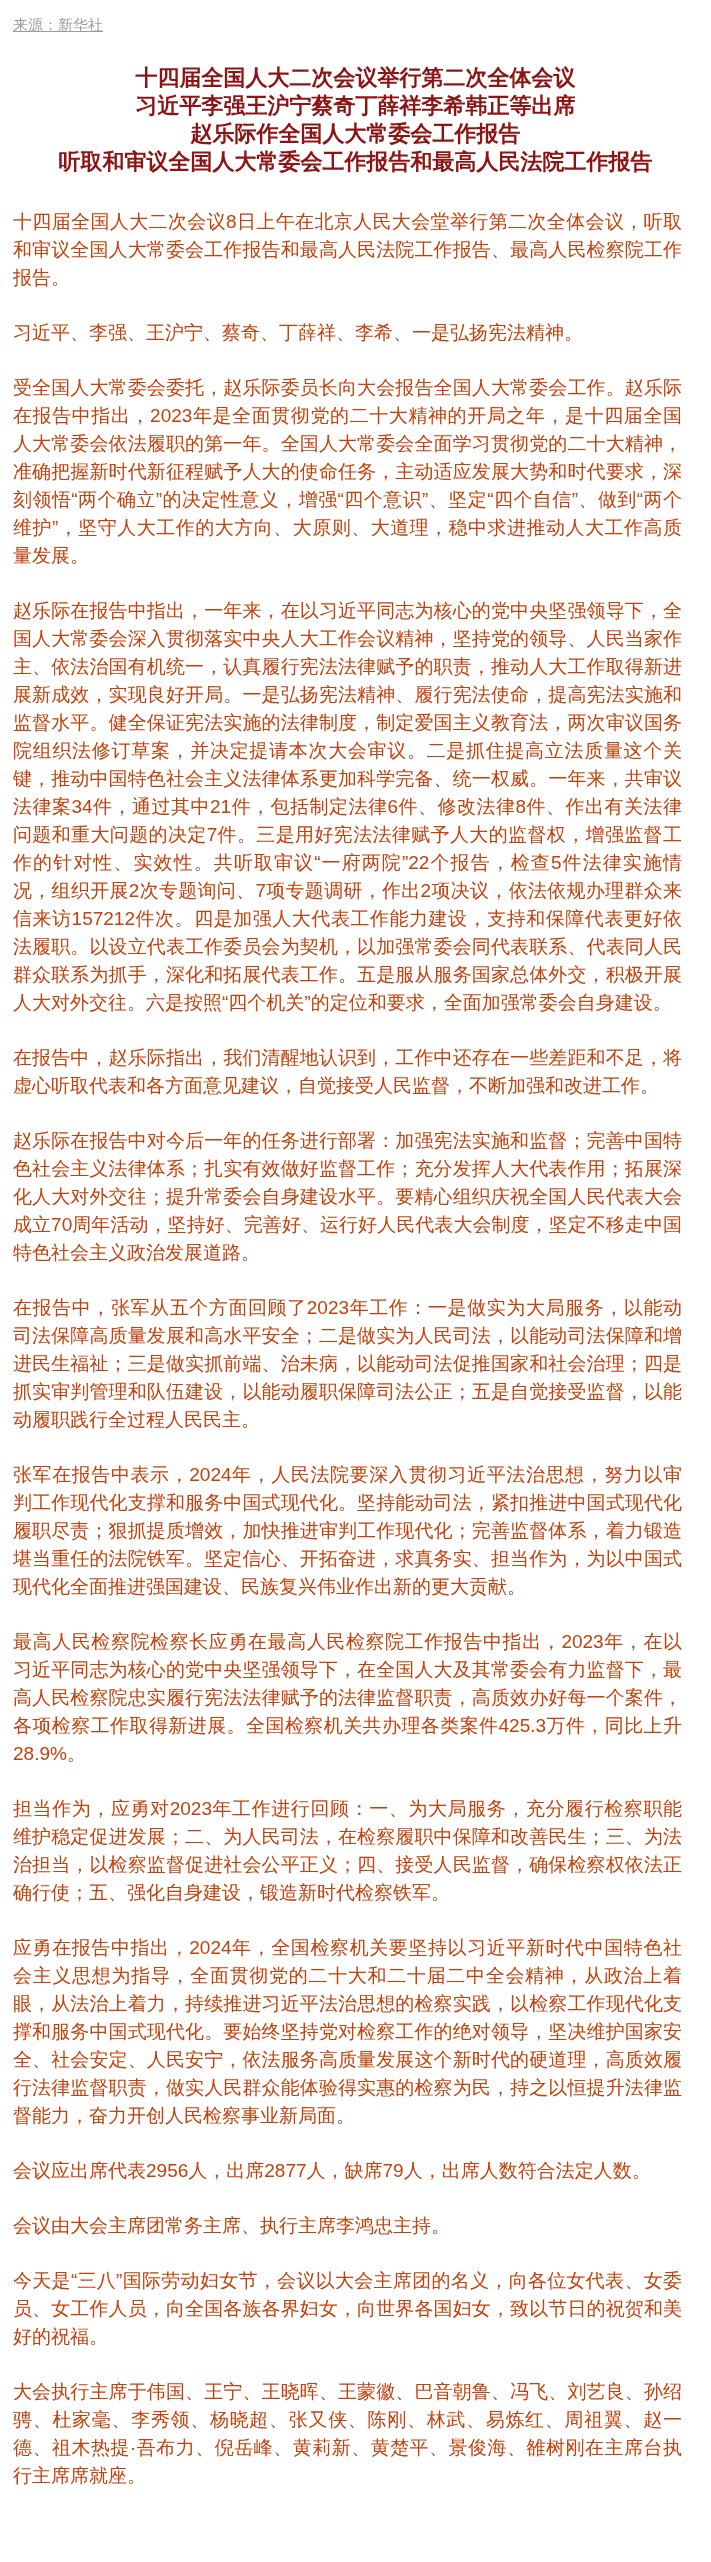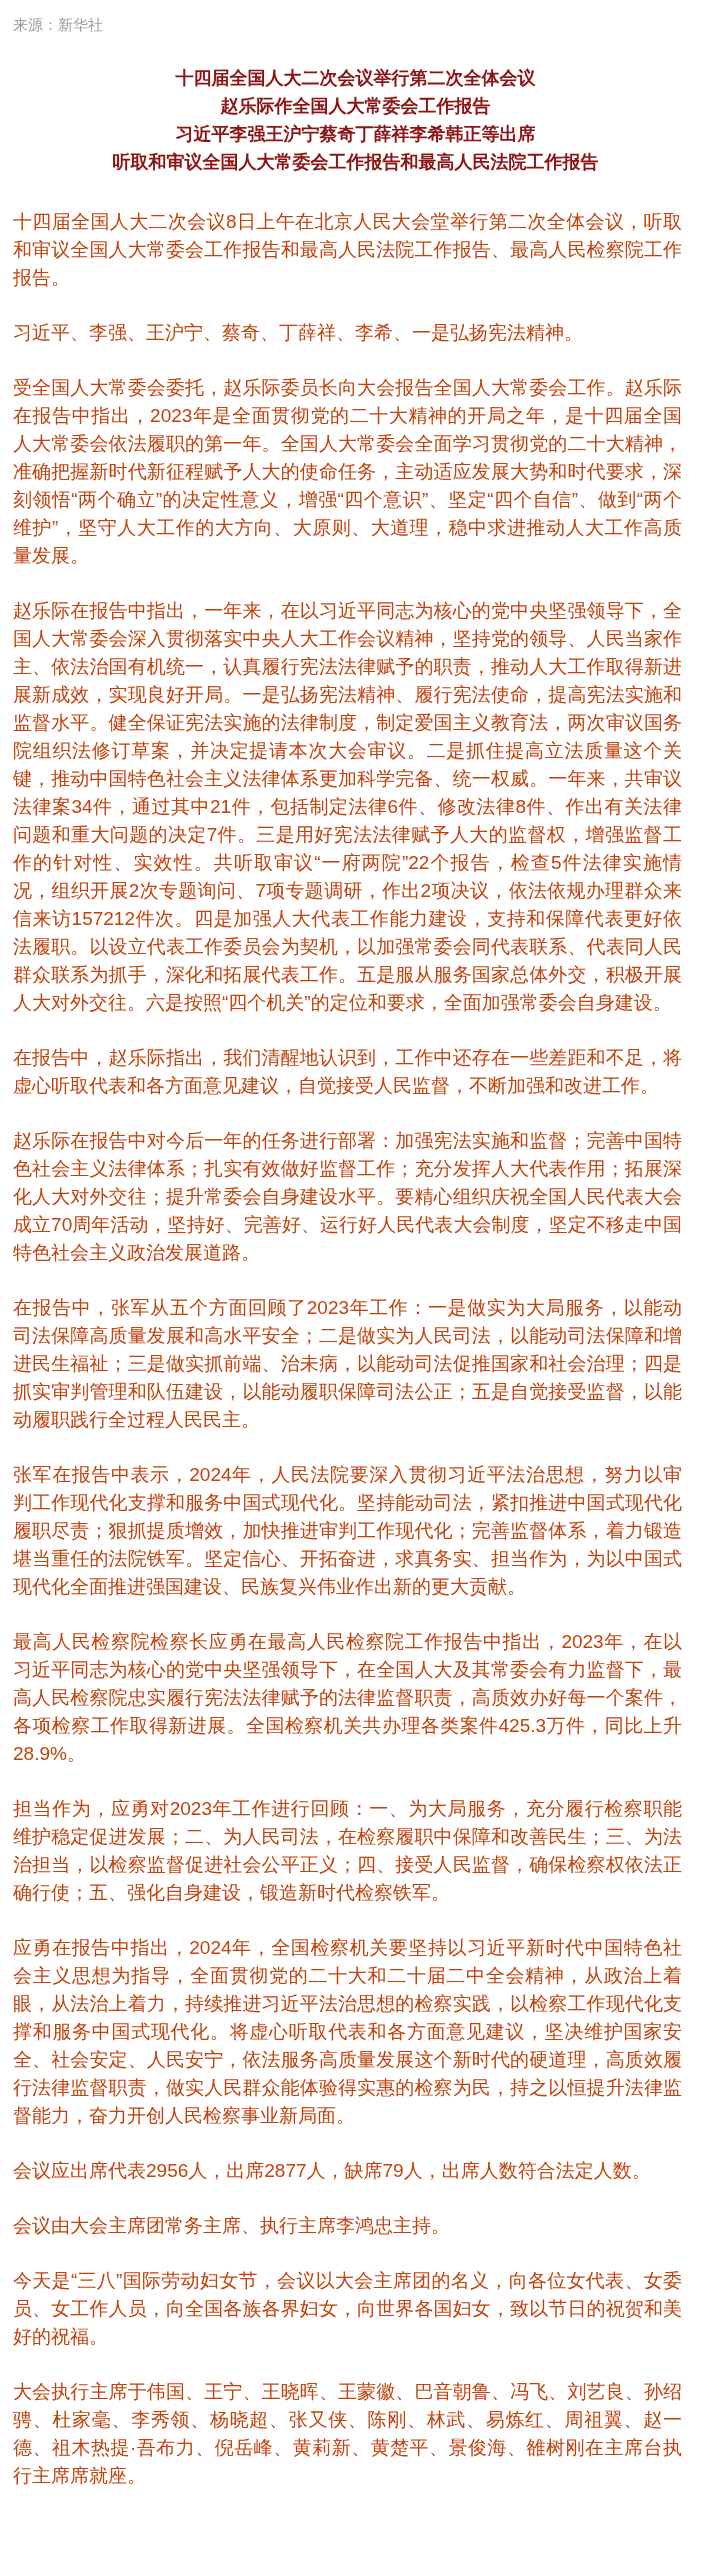--- a/index.html
+++ b/index.html
@@ -13,26 +13,27 @@
     box-sizing: border-box;
     padding: 8px 13px 30px 13px;
     font-family: "Liberation Sans", sans-serif;
     background: #ffffff;
   }
   .source {
     font-size: 15px;
     line-height: 22px;
     color: #9c9c9c;
     margin: 6px 0 0 0;
+    text-decoration: underline;
   }
   .title {
     margin: 28px 0 0 0;
     text-align: center;
     color: #8c1414;
-    font-size: 18px;
+    font-size: 22px;
     font-weight: bold;
   }
   .title div {
     line-height: 28px;
   }
   .body {
     margin-top: 32px;
   }
   .body p {
     font-size: 19px;
@@ -46,35 +47,35 @@
   }
 </style>
 </head>
 <body>
 
 <div class="page">
   <div class="source">来源：新华社</div>
 
   <div class="title">
       <div>十四届全国人大二次会议举行第二次全体会议</div>
+      <div>习近平李强王沪宁蔡奇丁薛祥李希韩正等出席</div>
       <div>赵乐际作全国人大常委会工作报告</div>
-      <div>习近平李强王沪宁蔡奇丁薛祥李希韩正等出席</div>
       <div>听取和审议全国人大常委会工作报告和最高人民法院工作报告</div>
     </div>
 
   <div class="body">
       <p>十四届全国人大二次会议8日上午在北京人民大会堂举行第二次全体会议，听取和审议全国人大常委会工作报告和最高人民法院工作报告、最高人民检察院工作报告。</p>
       <p>习近平、李强、王沪宁、蔡奇、丁薛祥、李希、一是弘扬宪法精神。</p>
       <p>受全国人大常委会委托，赵乐际委员长向大会报告全国人大常委会工作。赵乐际在报告中指出，2023年是全面贯彻党的二十大精神的开局之年，是十四届全国人大常委会依法履职的第一年。全国人大常委会全面学习贯彻党的二十大精神，准确把握新时代新征程赋予人大的使命任务，主动适应发展大势和时代要求，深刻领悟“两个确立”的决定性意义，增强“四个意识”、坚定“四个自信”、做到“两个维护”，坚守人大工作的大方向、大原则、大道理，稳中求进推动人大工作高质量发展。</p>
       <p>赵乐际在报告中指出，一年来，在以习近平同志为核心的党中央坚强领导下，全国人大常委会深入贯彻落实中央人大工作会议精神，坚持党的领导、人民当家作主、依法治国有机统一，认真履行宪法法律赋予的职责，推动人大工作取得新进展新成效，实现良好开局。一是弘扬宪法精神、履行宪法使命，提高宪法实施和监督水平。健全保证宪法实施的法律制度，制定爱国主义教育法，两次审议国务院组织法修订草案，并决定提请本次大会审议。二是抓住提高立法质量这个关键，推动中国特色社会主义法律体系更加科学完备、统一权威。一年来，共审议法律案34件，通过其中21件，包括制定法律6件、修改法律8件、作出有关法律问题和重大问题的决定7件。三是用好宪法法律赋予人大的监督权，增强监督工作的针对性、实效性。共听取审议“一府两院”22个报告，检查5件法律实施情况，组织开展2次专题询问、7项专题调研，作出2项决议，依法依规办理群众来信来访157212件次。四是加强人大代表工作能力建设，支持和保障代表更好依法履职。以设立代表工作委员会为契机，以加强常委会同代表联系、代表同人民群众联系为抓手，深化和拓展代表工作。五是服从服务国家总体外交，积极开展人大对外交往。六是按照“四个机关”的定位和要求，全面加强常委会自身建设。</p>
       <p>在报告中，赵乐际指出，我们清醒地认识到，工作中还存在一些差距和不足，将虚心听取代表和各方面意见建议，自觉接受人民监督，不断加强和改进工作。</p>
       <p>赵乐际在报告中对今后一年的任务进行部署：加强宪法实施和监督；完善中国特色社会主义法律体系；扎实有效做好监督工作；充分发挥人大代表作用；拓展深化人大对外交往；提升常委会自身建设水平。要精心组织庆祝全国人民代表大会成立70周年活动，坚持好、完善好、运行好人民代表大会制度，坚定不移走中国特色社会主义政治发展道路。</p>
       <p>在报告中，张军从五个方面回顾了2023年工作：一是做实为大局服务，以能动司法保障高质量发展和高水平安全；二是做实为人民司法，以能动司法保障和增进民生福祉；三是做实抓前端、治未病，以能动司法促推国家和社会治理；四是抓实审判管理和队伍建设，以能动履职保障司法公正；五是自觉接受监督，以能动履职践行全过程人民民主。</p>
       <p>张军在报告中表示，2024年，人民法院要深入贯彻习近平法治思想，努力以审判工作现代化支撑和服务中国式现代化。坚持能动司法，紧扣推进中国式现代化履职尽责；狠抓提质增效，加快推进审判工作现代化；完善监督体系，着力锻造堪当重任的法院铁军。坚定信心、开拓奋进，求真务实、担当作为，为以中国式现代化全面推进强国建设、民族复兴伟业作出新的更大贡献。</p>
       <p>最高人民检察院检察长应勇在最高人民检察院工作报告中指出，2023年，在以习近平同志为核心的党中央坚强领导下，在全国人大及其常委会有力监督下，最高人民检察院忠实履行宪法法律赋予的法律监督职责，高质效办好每一个案件，各项检察工作取得新进展。全国检察机关共办理各类案件425.3万件，同比上升28.9%。</p>
       <p>担当作为，应勇对2023年工作进行回顾：一、为大局服务，充分履行检察职能维护稳定促进发展；二、为人民司法，在检察履职中保障和改善民生；三、为法治担当，以检察监督促进社会公平正义；四、接受人民监督，确保检察权依法正确行使；五、强化自身建设，锻造新时代检察铁军。</p>
-      <p>应勇在报告中指出，2024年，全国检察机关要坚持以习近平新时代中国特色社会主义思想为指导，全面贯彻党的二十大和二十届二中全会精神，从政治上着眼，从法治上着力，持续推进习近平法治思想的检察实践，以检察工作现代化支撑和服务中国式现代化。将虚心听取代表和各方面意见建议，坚决维护国家安全、社会安定、人民安宁，依法服务高质量发展这个新时代的硬道理，高质效履行法律监督职责，做实人民群众能体验得实惠的检察为民，持之以恒提升法律监督能力，奋力开创人民检察事业新局面。</p>
+      <p>应勇在报告中指出，2024年，全国检察机关要坚持以习近平新时代中国特色社会主义思想为指导，全面贯彻党的二十大和二十届二中全会精神，从政治上着眼，从法治上着力，持续推进习近平法治思想的检察实践，以检察工作现代化支撑和服务中国式现代化。要始终坚持党对检察工作的绝对领导，坚决维护国家安全、社会安定、人民安宁，依法服务高质量发展这个新时代的硬道理，高质效履行法律监督职责，做实人民群众能体验得实惠的检察为民，持之以恒提升法律监督能力，奋力开创人民检察事业新局面。</p>
       <p>会议应出席代表2956人，出席2877人，缺席79人，出席人数符合法定人数。</p>
       <p>会议由大会主席团常务主席、执行主席李鸿忠主持。</p>
       <p>今天是“三八”国际劳动妇女节，会议以大会主席团的名义，向各位女代表、女委员、女工作人员，向全国各族各界妇女，向世界各国妇女，致以节日的祝贺和美好的祝福。</p>
       <p>大会执行主席于伟国、王宁、王晓晖、王蒙徽、巴音朝鲁、冯飞、刘艺良、孙绍骋、杜家毫、李秀领、杨晓超、张又侠、陈刚、林武、易炼红、周祖翼、赵一德、祖木热提·吾布力、倪岳峰、黄莉新、黄楚平、景俊海、雒树刚在主席台执行主席席就座。</p>
     </div>
 </div>
 
 </body></html>

